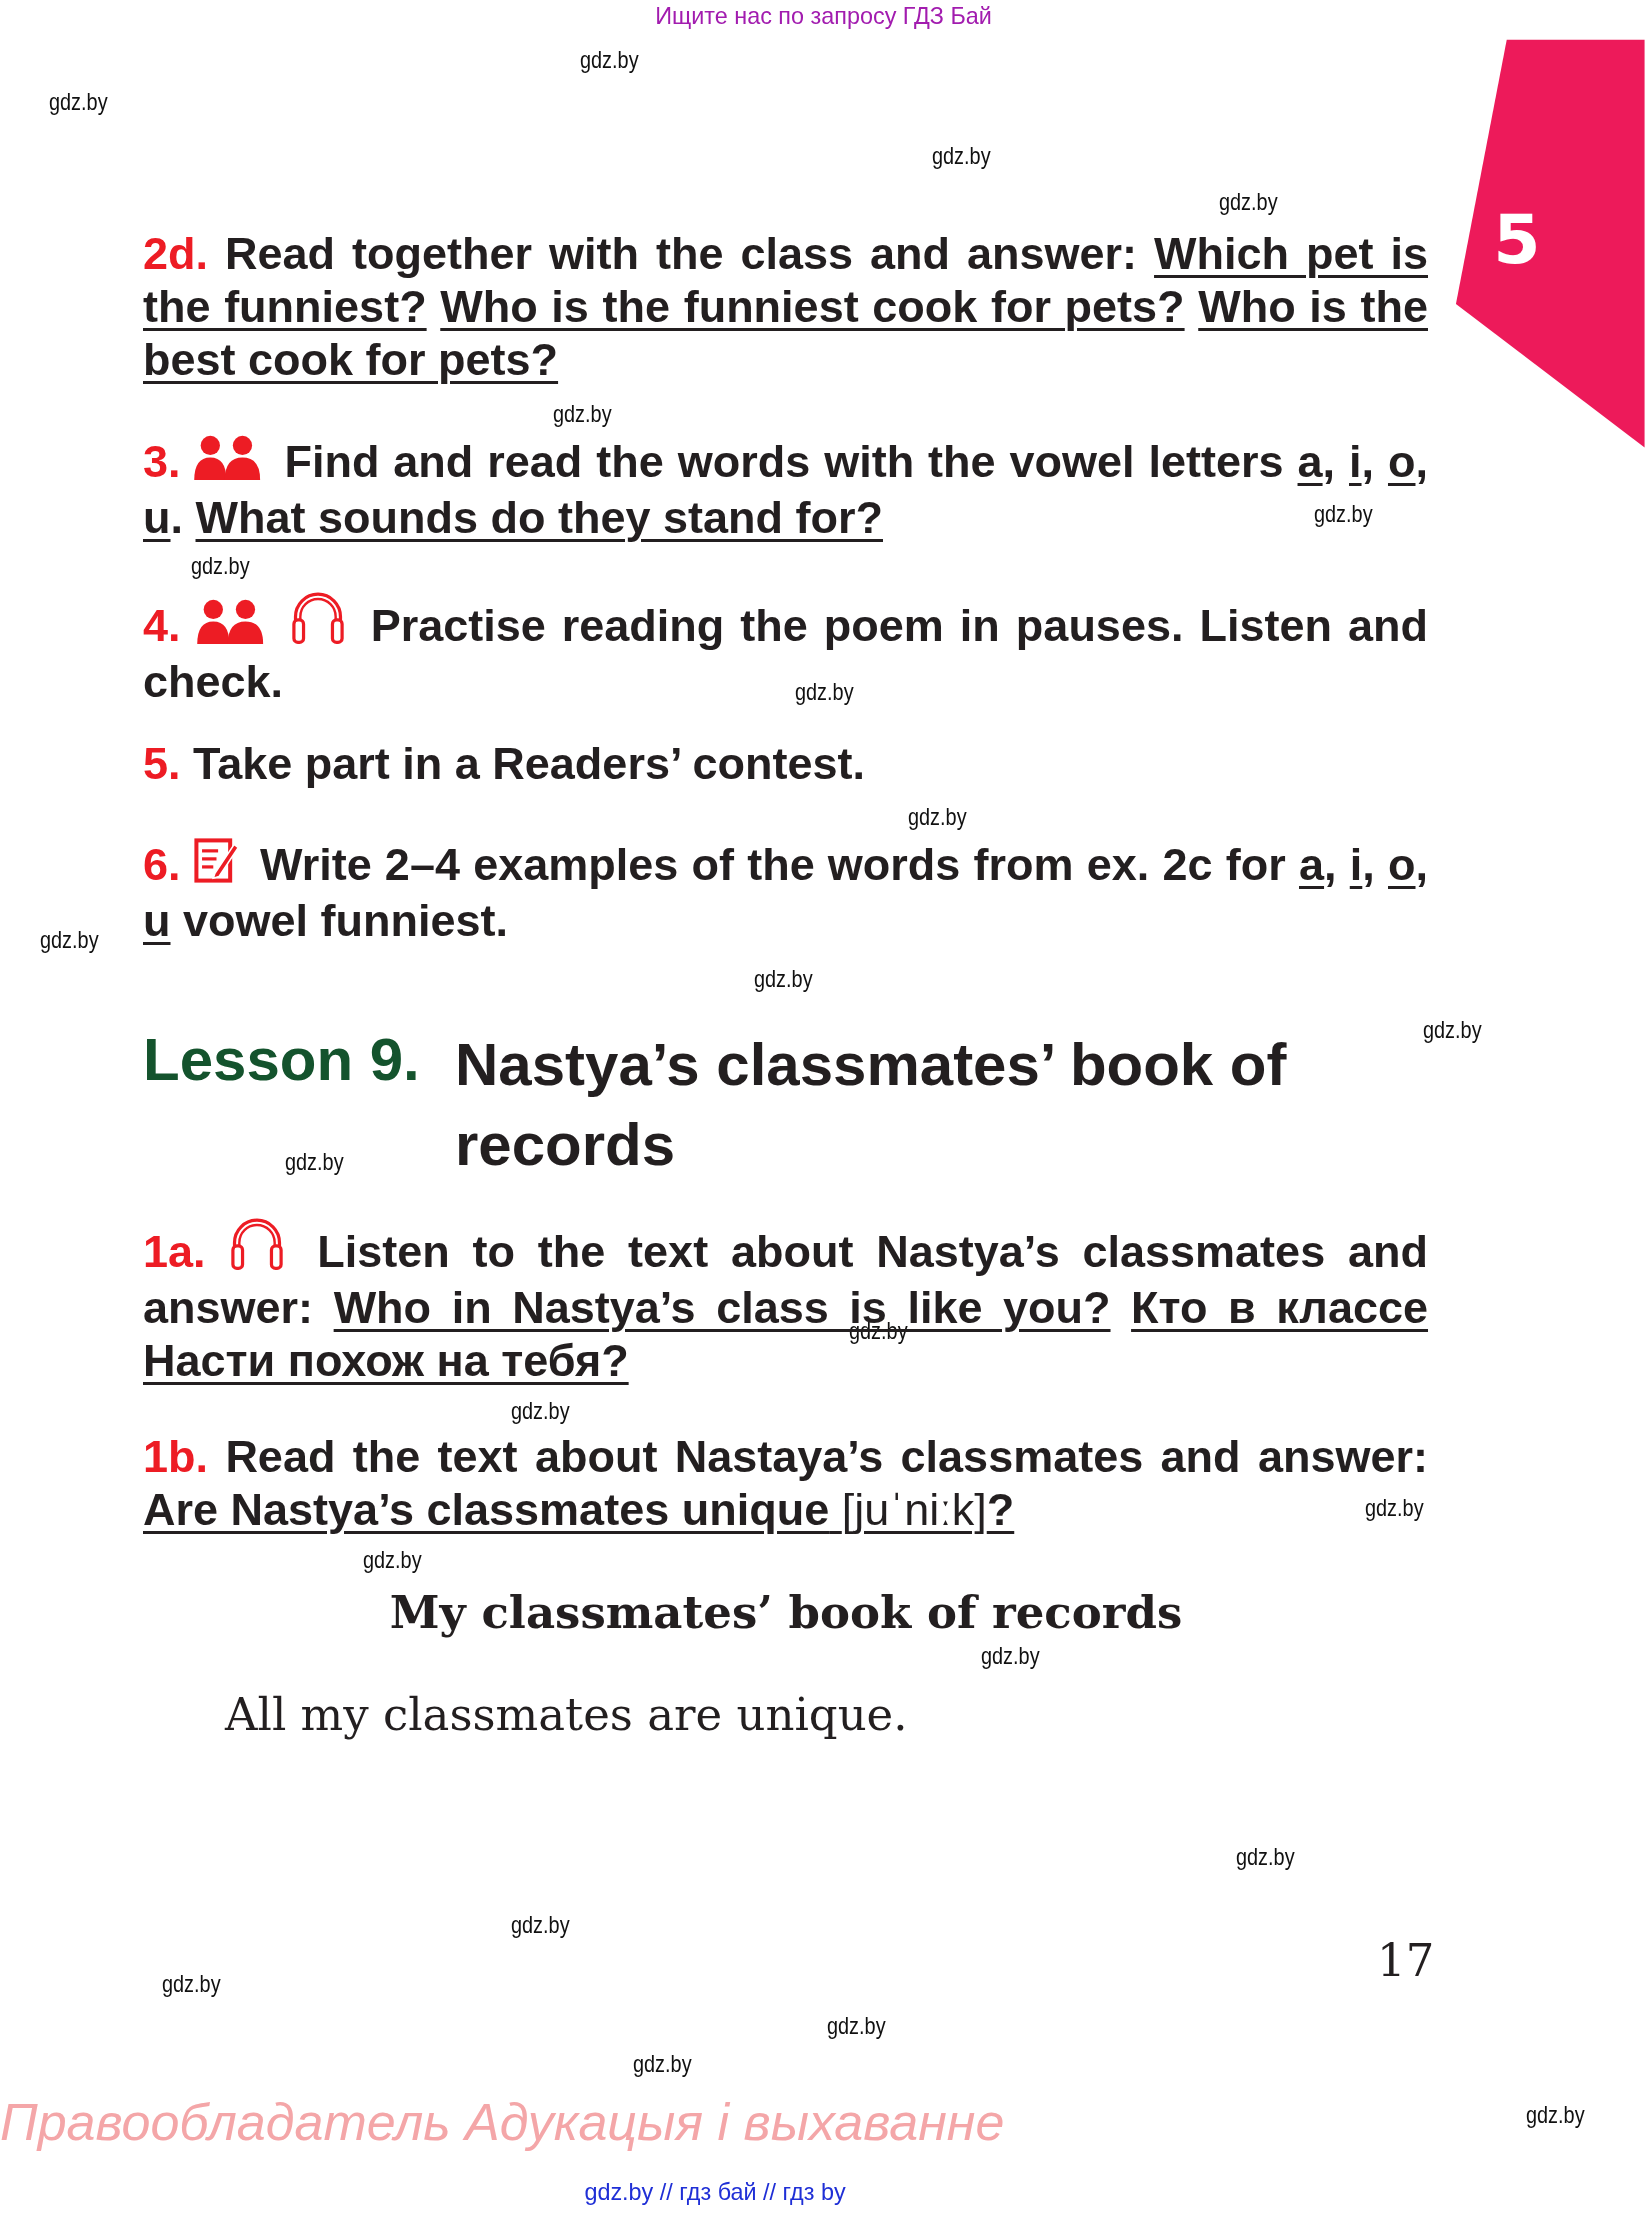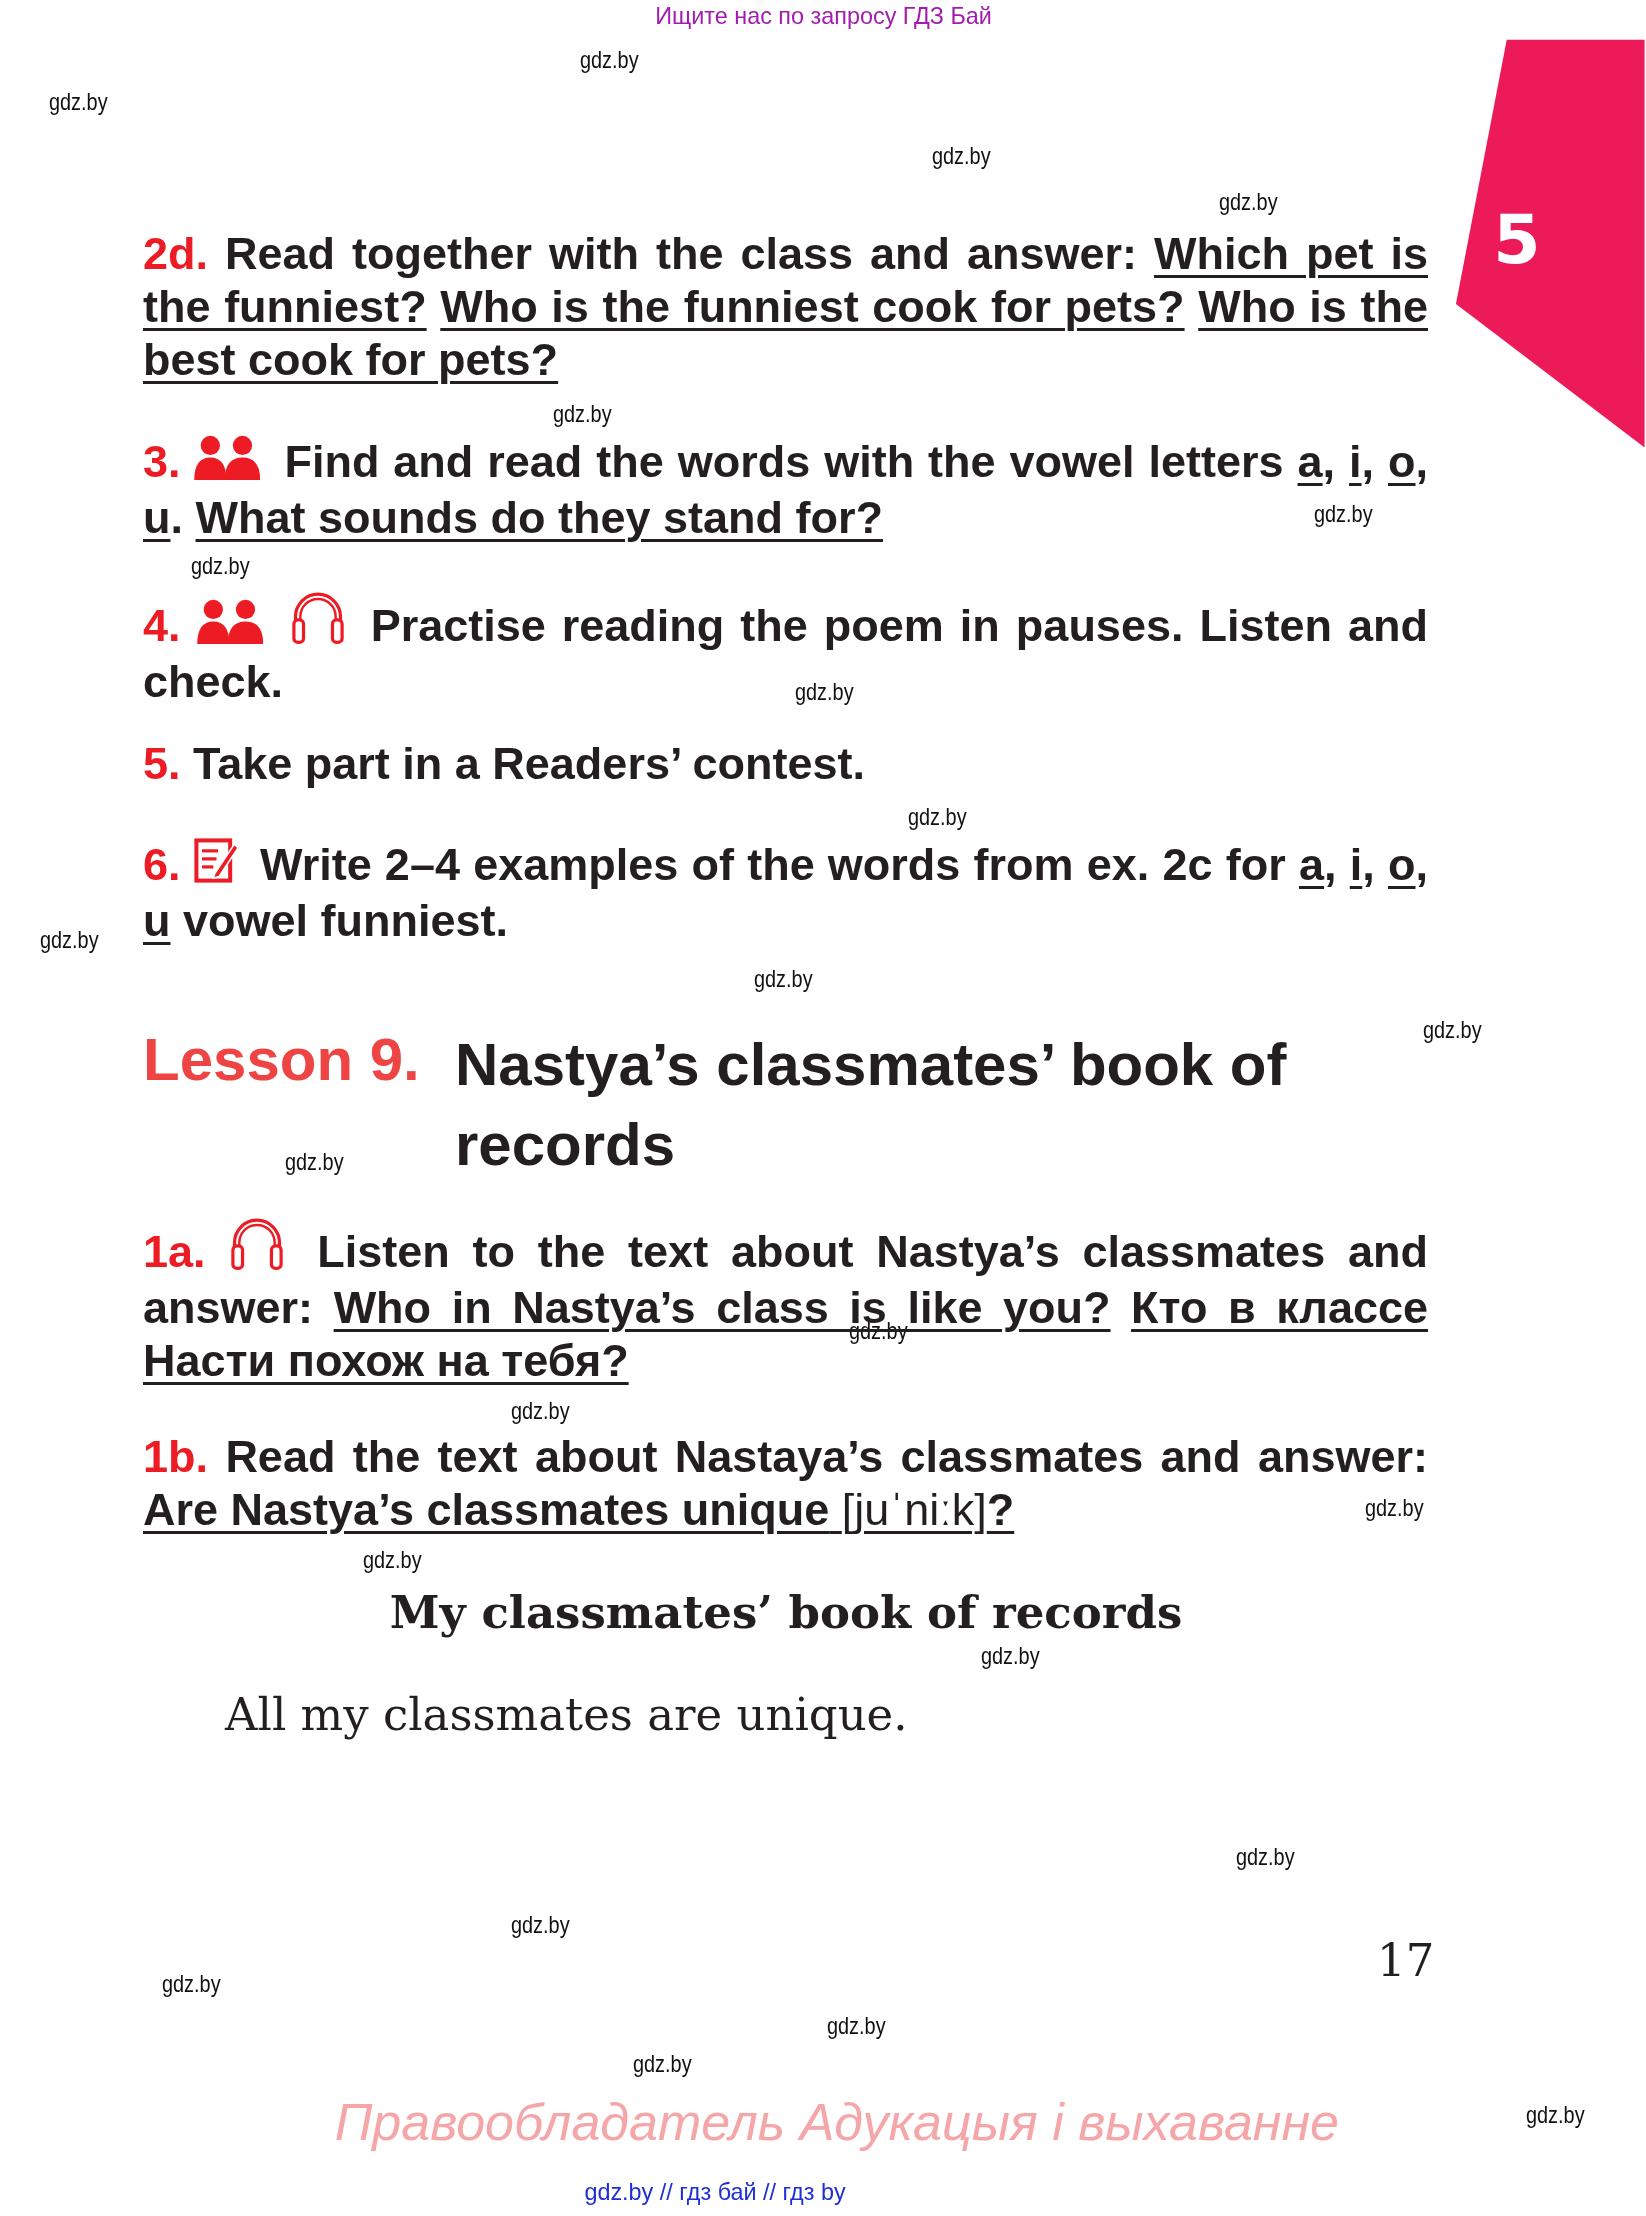--- a/index.html
+++ b/index.html
@@ -5,27 +5,27 @@
   html,body{margin:0;padding:0;background:#fff;}
   body{width:1647px;height:2216px;position:relative;overflow:hidden;font-family:"Liberation Sans",sans-serif;color:#231f20;}
   .wm{position:absolute;font-family:"Liberation Sans",sans-serif;font-size:23.4px;color:#111;transform:scaleX(0.85);transform-origin:left top;white-space:nowrap;}
   .topnote{position:absolute;top:3.2px;left:0;width:1647px;text-align:center;color:#a21caf;font-size:23.4px;}
   .tab{position:absolute;left:0;top:0;width:1647px;height:484px;}
   .tab-num{position:absolute;left:1493px;top:200px;width:48px;text-align:center;color:#fff;font-weight:bold;font-size:68px;font-family:"DejaVu Sans",sans-serif;}
   .ex{position:absolute;left:143px;width:1285px;font-weight:bold;font-size:45px;line-height:53px;text-align:justify;text-align-last:left;}
   .num{color:#ed1c24;}
   .u{text-decoration:underline;text-decoration-thickness:3.2px;text-underline-offset:6.4px;}
   .ico{display:inline-block;vertical-align:-3.2px;margin-right:8px;}
-  .lesson-num{position:absolute;left:143px;top:1025px;color:#ef4444;font-weight:bold;font-size:60px;line-height:69px;}
+  .lesson-num{position:absolute;left:143px;top:1025px;color:#14532d;font-weight:bold;font-size:60px;line-height:69px;}
   .lesson-title{position:absolute;left:455px;top:1025px;font-weight:bold;font-size:60px;line-height:80px;width:887px;}
   .serif-title{position:absolute;left:0;width:1572px;top:1586px;text-align:center;font-family:"DejaVu Serif",serif;font-weight:bold;font-size:45px;}
   .story{position:absolute;left:143px;width:1285px;top:1670px;font-family:"DejaVu Serif",serif;font-size:45px;line-height:57px;text-align:justify;}
   .story p{margin:16px;text-indent:66px;}
   .pagenum{position:absolute;left:1377px;top:1934px;font-family:"DejaVu Serif",serif;font-size:45px;}
-  .rights{position:absolute;left:0;width:1339px;top:2092px;text-align:right;font-style:italic;font-size:52px;color:#f4a6a8;}
+  .rights{position:absolute;left:0;width:1339px;top:2092px;text-align:left;font-style:italic;font-size:52px;color:#f4a6a8;}
   .links{position:absolute;left:0;width:1430px;top:2179px;text-align:center;font-size:23.4px;color:#1f2fd6;}
 </style>
 </head>
 <body>
 
 <div class="topnote">Ищите нас по запросу ГДЗ Бай</div>
 
 <svg class="tab" viewBox="0 0 2043 600">
   <polygon points="1869,49 2040,49 2040,555 1806,377" fill="#ed1a5a"></polygon>
 </svg>

